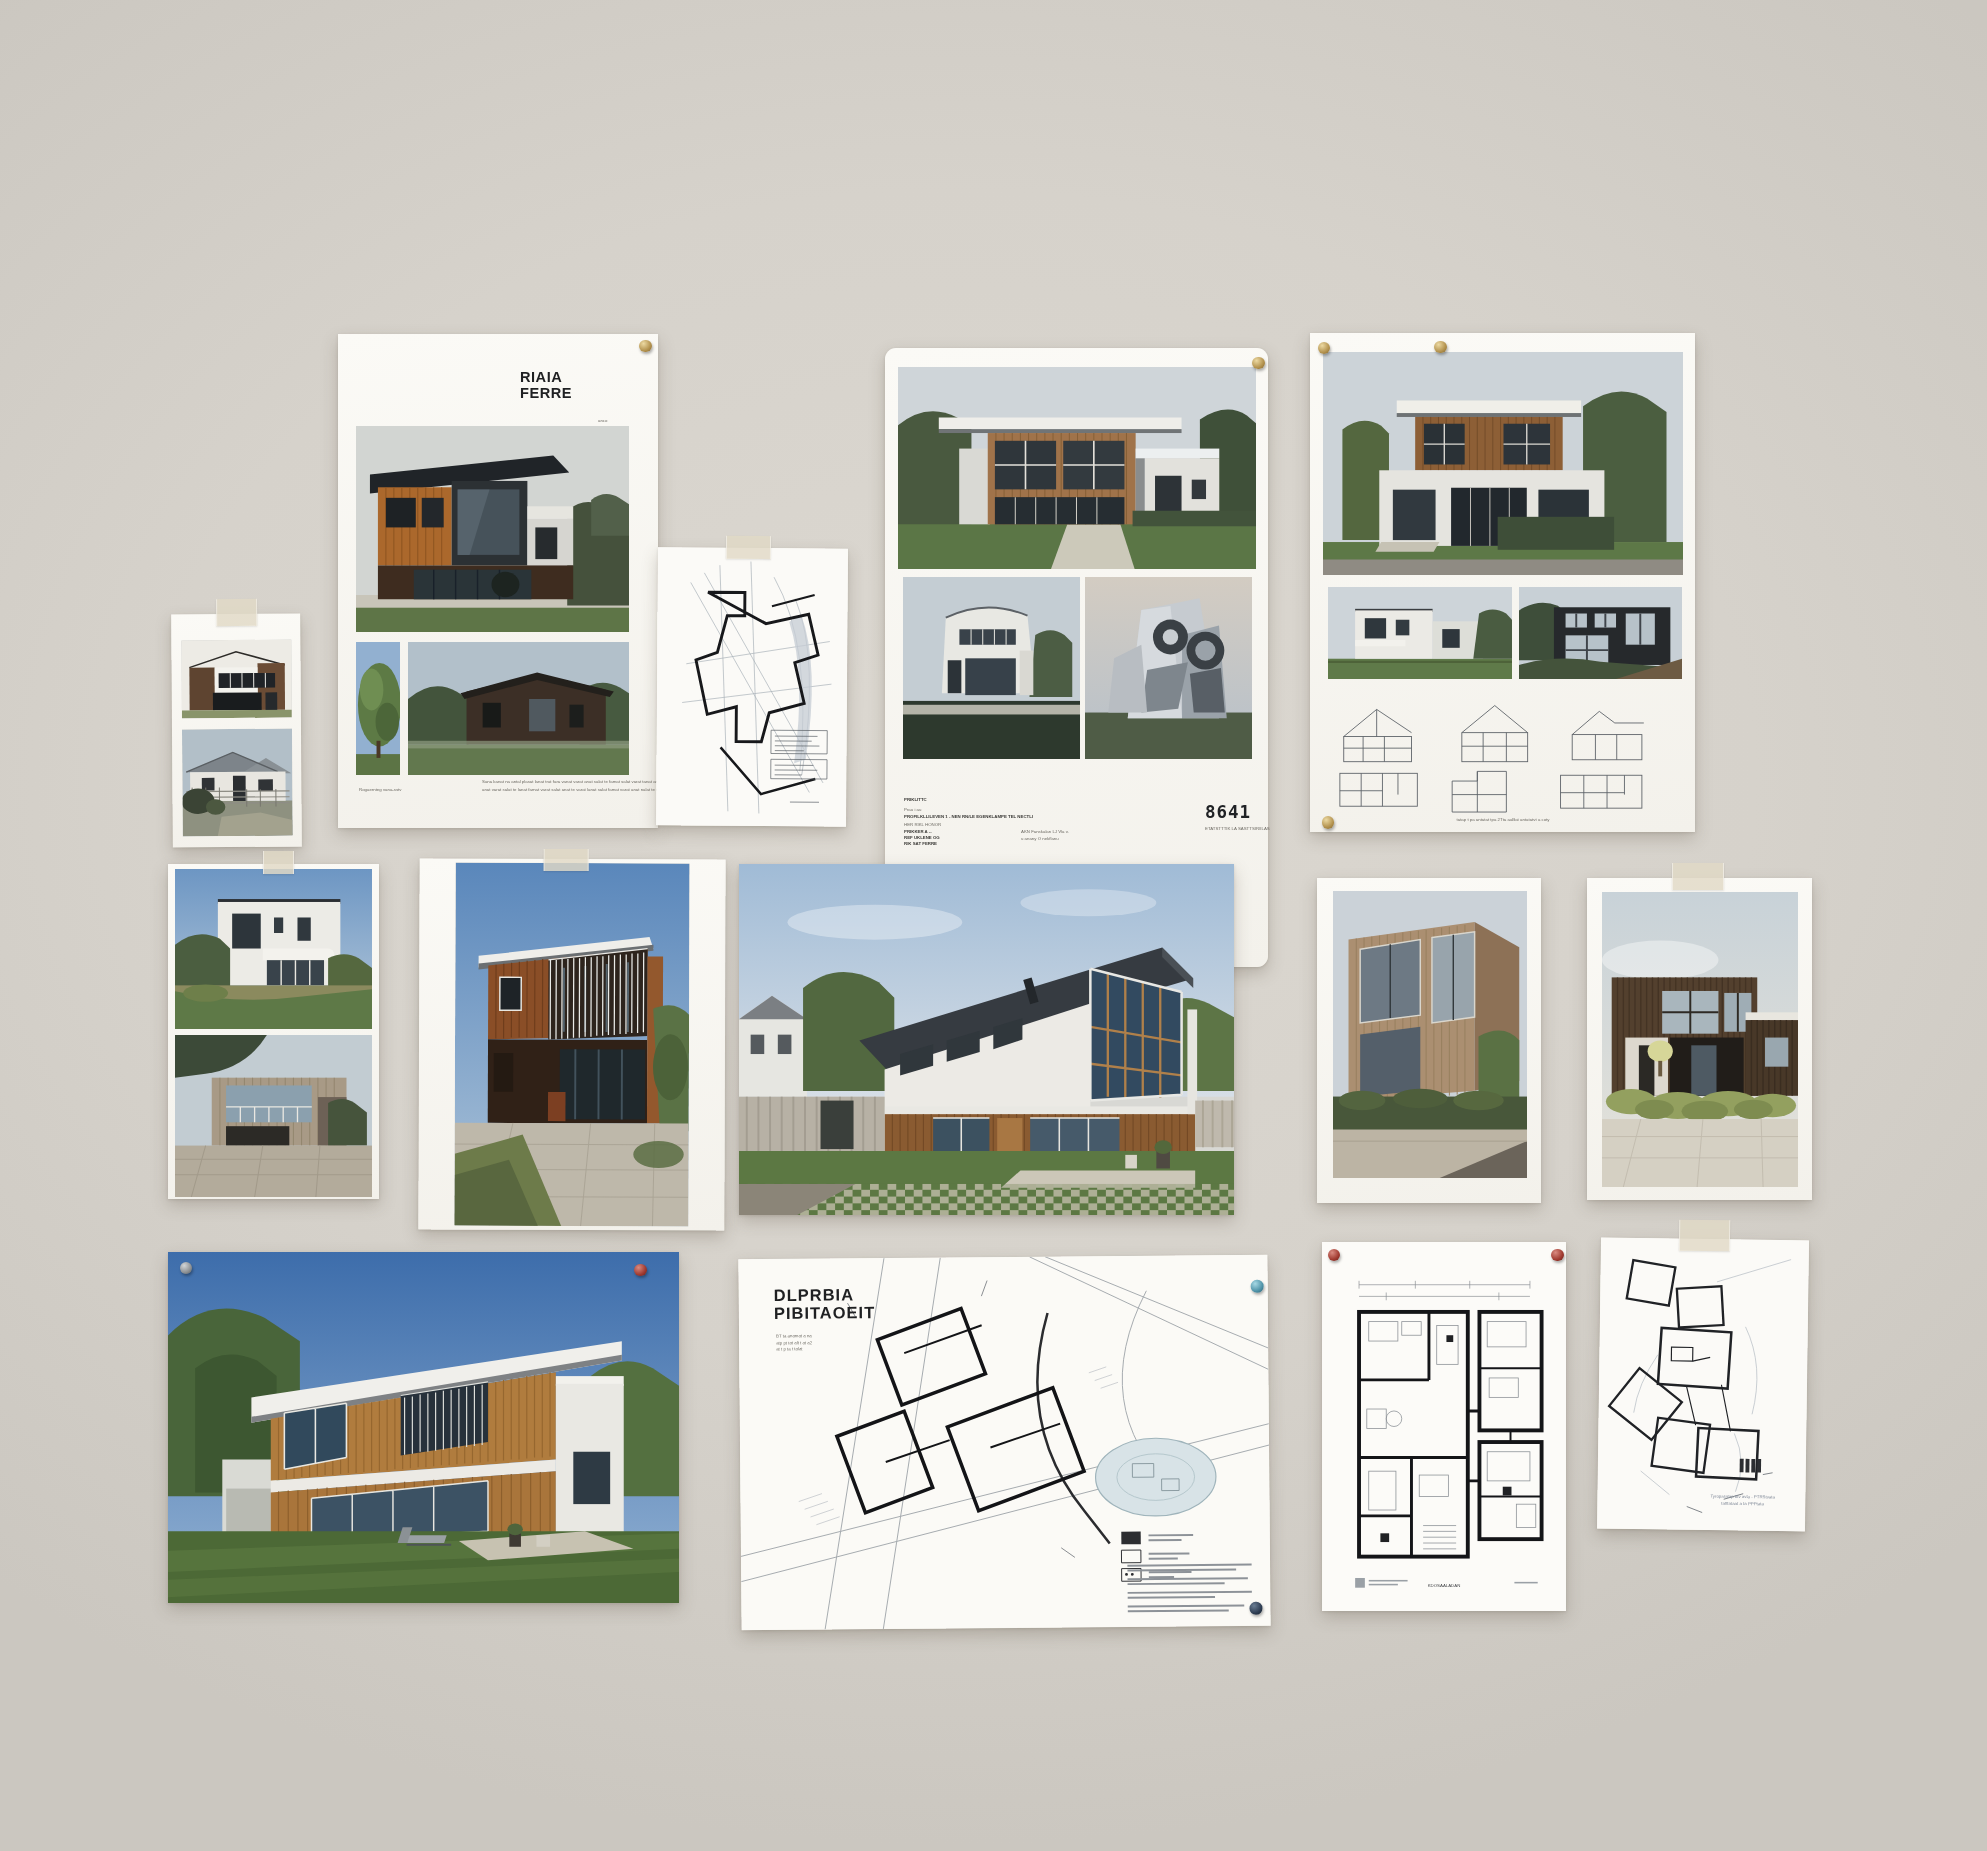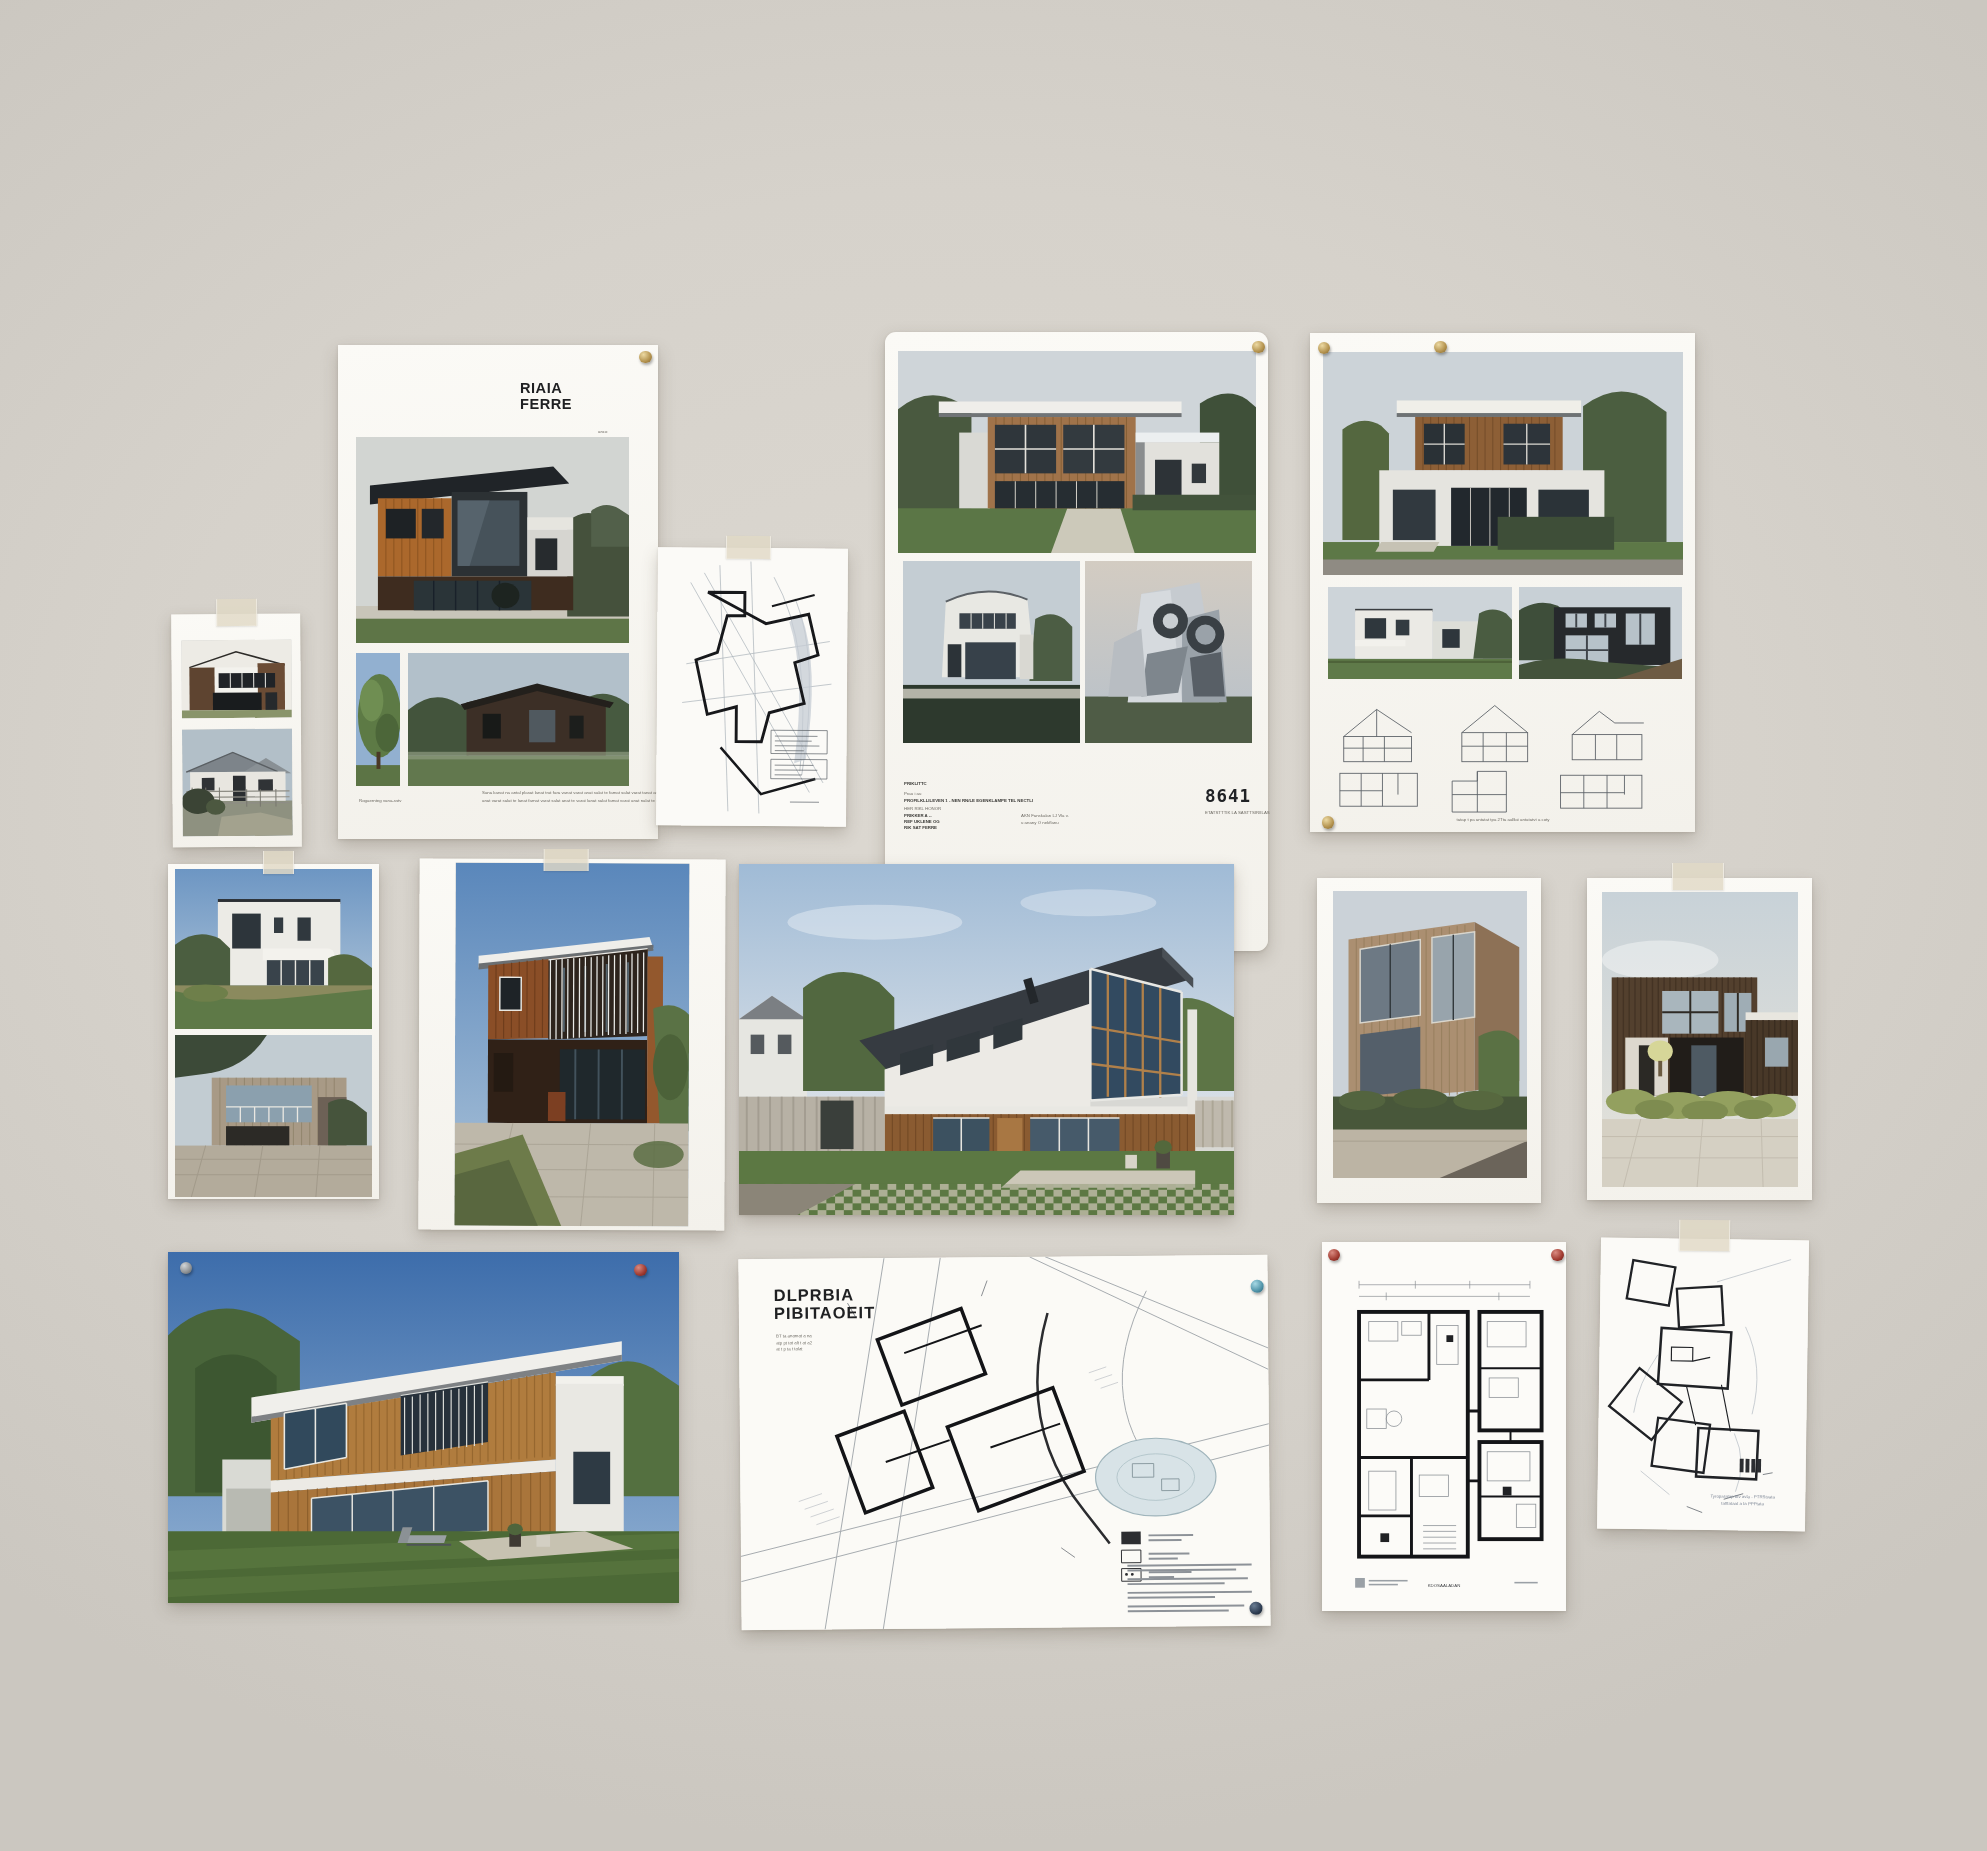--- a/index.html
+++ b/index.html
@@ -24,21 +24,21 @@
   .micro.dark{color:#3a3936;font-weight:bold;}
   .title-sm{position:absolute;font-weight:bold;color:#1f2022;letter-spacing:0.5px;line-height:1.1;}
   .bignum{position:absolute;font-weight:bold;color:#202225;letter-spacing:1px;
     font-family:"DejaVu Sans Mono",monospace;}
 </style>
 </head>
 <body>
 
 <div id="stage">
 
-  <div class="paper" style="left:338px;top:345px;width:320px;height:494px;">
+  <div class="paper" style="left:338px;top:334px;width:320px;height:494px;">
     <div class="title-sm" style="left:182px;top:35px;font-size:14.6px;">
       <div>RIAIA</div>
       <div>FERRE</div>
     </div>
     <div class="micro" style="left:260px;top:83px;">anco</div>
     <div class="micro" style="left:258px;top:91px;">cecxu</div>
 
     <div class="photo" style="left:18.4px;top:92px;width:273px;height:206px;">
       <svg viewBox="0 0 274 195" preserveAspectRatio="none">
         <rect width="274" height="195" fill="#d2d5d2"></rect>
@@ -123,21 +123,21 @@
         <rect x="118" y="188" width="58" height="24"></rect>
         <path d="M122,194h44M122,199h38M122,204h46M122,209h30"></path>
         <rect x="118" y="218" width="58" height="20"></rect>
         <path d="M122,224h40M122,229h44M122,234h28"></path>
       </g>
       <path d="M138,262 h30" stroke="#6b7077" stroke-width=".8"></path>
     </svg>
     <div class="tape" style="left:68px;top:-11.6px;width:43px;height:23px;"></div>
   </div>
 
-  <div class="paper" style="left:885px;top:332px;width:383px;height:619px;border-radius:11px;">
+  <div class="paper" style="left:885px;top:348px;width:383px;height:619px;border-radius:11px;">
     <div class="photo" style="left:12.6px;top:19.4px;width:358px;height:202px;">
       <svg viewBox="0 0 351 208" preserveAspectRatio="none">
         <rect width="351" height="208" fill="#cfd5d9"></rect>
         <rect y="160" width="351" height="48" fill="#5b7646"></rect>
         <polygon points="150,208 232,208 218,162 166,162" fill="#ccc9ba"></polygon>
         <path d="M0,60 q28,-24 58,-8 l14,12 v98 H0 z" fill="#49593f"></path>
         <path d="M296,54 q26,-18 46,-4 l9,8 v104 h-55 z" fill="#3f5039"></path>
         <rect x="60" y="84" width="30" height="78" fill="#d9d9d4"></rect>
         <rect x="40" y="52" width="238" height="12" fill="#efeeea"></rect>
         <rect x="40" y="64" width="238" height="4" fill="#707476"></rect>

